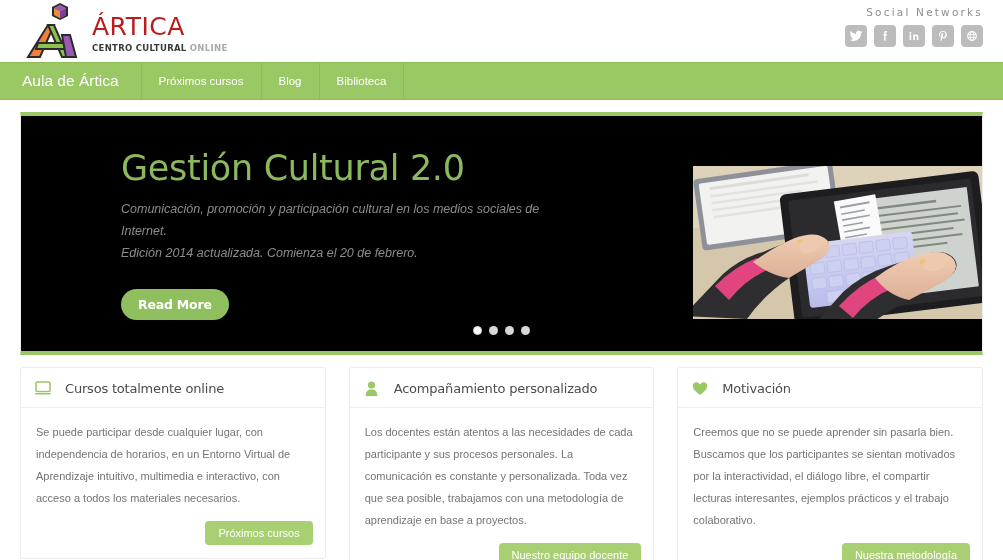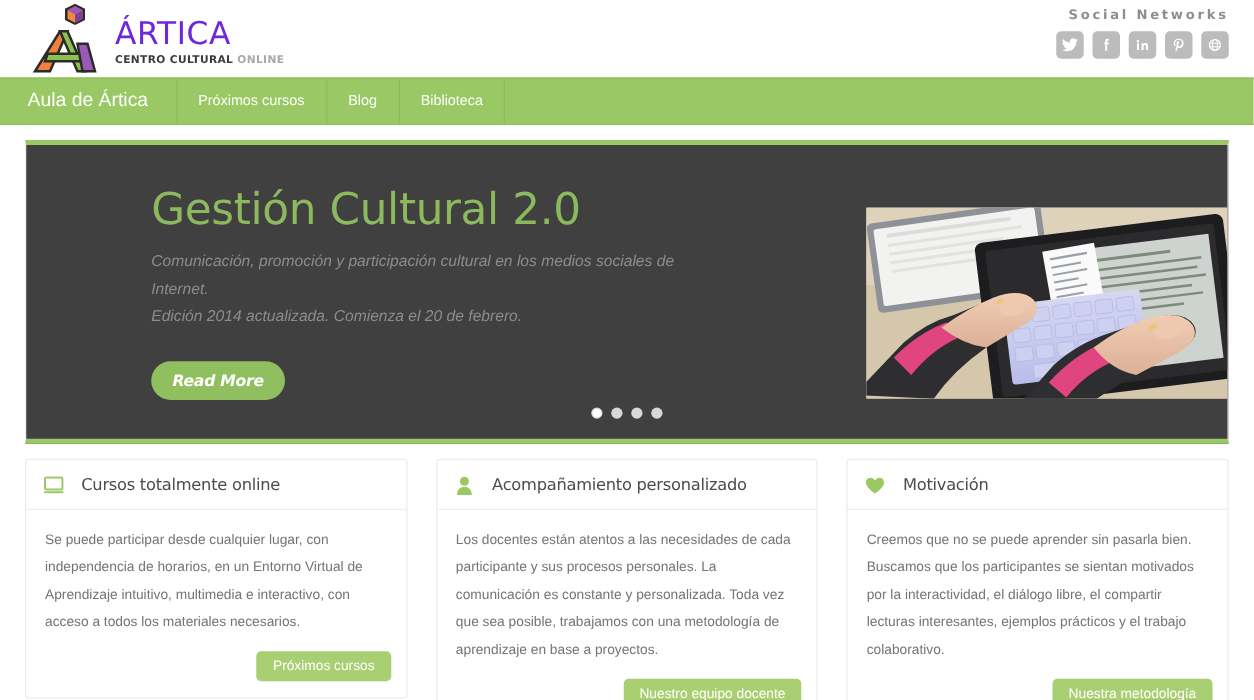--- a/index.html
+++ b/index.html
@@ -25,21 +25,21 @@
     height: 62px;
   }
   .logo-mark {
     width: 62px; height: 60px;
     position: relative;
     flex: none;
   }
   .brand-text { margin-left: 8px; padding-top: 4px; }
   .brand-title {
     font-size: 25px;
-    color: #6d28d9;
+    color: #b91c1c;
     letter-spacing: .5px;
     font-weight: normal;
     line-height: 1;
     font-family: "DejaVu Sans", sans-serif;
   }
   .brand-sub {
     margin-top: 4px;
     font-size: 8.5px;
     font-weight: bold;
     letter-spacing: .3px;
@@ -50,21 +50,21 @@
 
   .social {
     position: absolute;
     right: 20px; top: 6px;
     text-align: right;
   }
   .social-label {
     font-size: 10.5px;
     color: #8e8e8e;
     letter-spacing: 2.2px;
-    font-weight: bold;
+    font-weight: normal;
     font-family: "DejaVu Sans", sans-serif;
   }
   .social-icons {
     margin-top: 7px;
     display: flex;
     gap: 7px;
     justify-content: flex-end;
   }
   .sicon {
     width: 22px; height: 22px;
@@ -114,21 +114,21 @@
     font-size: 11.5px;
     border-right: 1px solid #8cbc55;
     padding-right: 8px;
     white-space: nowrap;
   }
   .nav-login .loginlink { cursor: pointer; }
 
   
   .hero-wrap {
     margin: 12px 20px 0 20px;
-    background: #404040;
+    background: #000000;
     border-left: 1px solid #ededed;
     border-right: 1px solid #ededed;
     border-top: 4px solid #9ac864;
     border-bottom: 4px solid #9ac864;
     height: 243px;
     position: relative;
   }
   .hero-inner {
     position: relative;
     height: 100%;
@@ -155,21 +155,20 @@
     margin-top: 24px;
     background: #8fbf5e;
     color: #ffffff;
     font-size: 12.5px;
     font-weight: bold;
     padding: 8px 17px;
     border-radius: 16px;
     cursor: pointer;
     font-family: "DejaVu Sans", sans-serif;
     letter-spacing: -0.2px;
-    font-style: italic;
   }
   .hero-photo {
     position: absolute;
     right: 0px; top: 50px;
     width: 289px; height: 153px;
     overflow: hidden;
     background: #c8bda8;
   }
   .hero-photo svg { display: block; }
   .dots {

